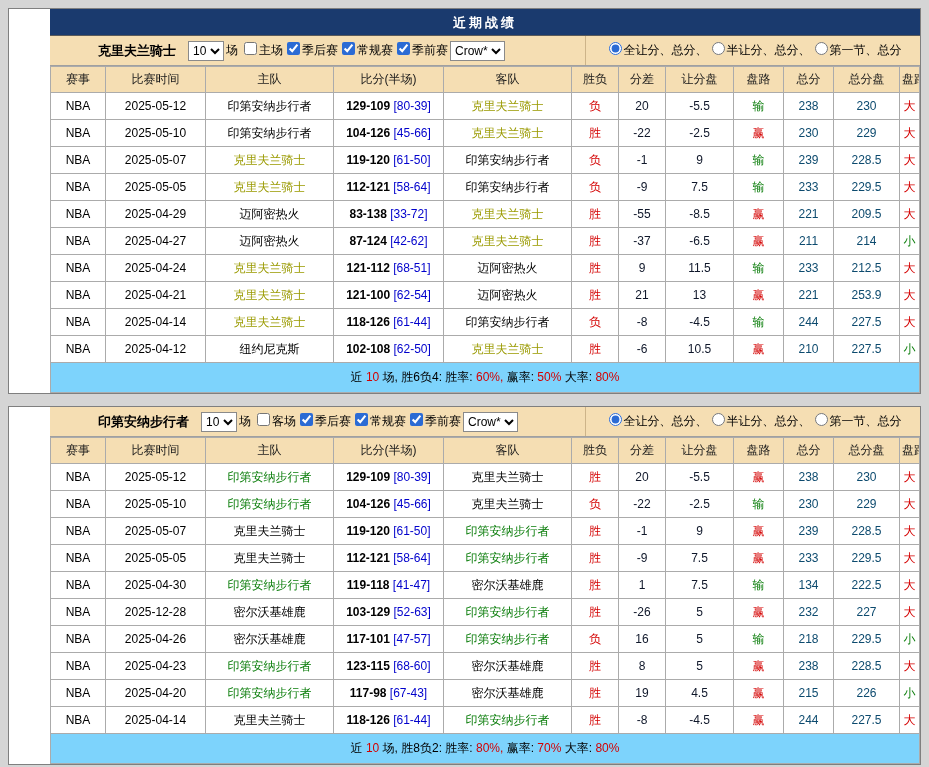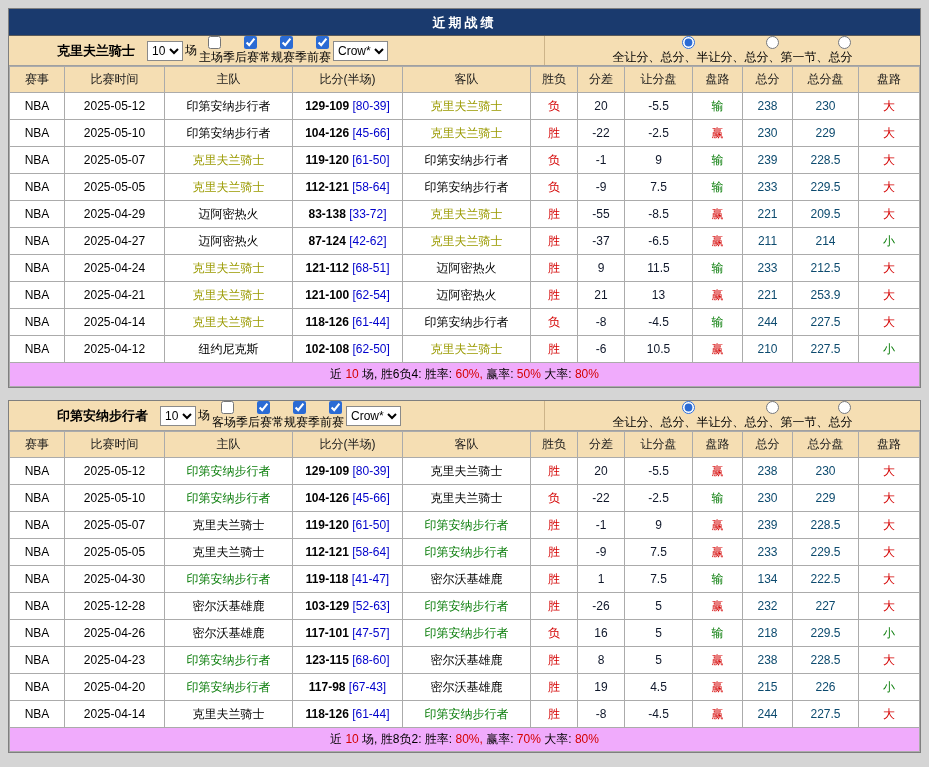--- a/index.html
+++ b/index.html
@@ -20,20 +20,21 @@
     font-size:13px;
     text-align:center;
     height:27px;
     line-height:27px;
     letter-spacing:3px;
     border-bottom:1px solid #5a5a5a;
   }
   .block {
     border:1px solid #7f7f7f;
     background:#ffffff;
+    padding-left:41px;
   }
   .gap { height:12px; }
   .filterbar {
     display:flex;
     align-items:stretch;
     background:#f5deb3;
     border-bottom:1px solid #a0a0a0;
     height:30px;
   }
   .fleft {
@@ -51,21 +52,21 @@
   }
   .teamname { font-weight:bold; font-size:13px; margin-right:10px; white-space:nowrap; }
   .sel {
     height:20px;
     font-size:12px;
     background:#fff;
     border:1px solid #8a8a8a;
     margin:0 2px;
   }
   .lab { margin-right:2px; }
-  label.cb, label.rb { display:inline-flex; align-items:flex-end; white-space:nowrap; cursor:pointer;flex-direction:column; }
+  label.cb, label.rb { display:inline-flex; align-items:flex-start; white-space:nowrap; cursor:pointer; }
   input[type="checkbox"], input[type="radio"] {
     accent-color:#2b6bd4;
     width:13px; height:13px;
     margin:0 2px 0 4px;
     vertical-align:middle;
   }
   table { width:100%; border-collapse:collapse; table-layout:fixed; background:#fff;border-radius:24px; }
   th, td {
     border:1px solid #ababab;
     text-align:center;
@@ -80,21 +81,21 @@
   td.c-score .half { color:#0000cc; }
   td.c-result { color:#d40000; }
   td.c-diff, td.c-handicap { color:#0f172a; }
   td.c-total, td.c-totalline { color:#0c4a6e; }
   td.win  { color:#d40000; }
   td.lose { color:#0a7d0a; }
   td.big  { color:#d40000; }
   td.small{ color:#0a7d0a; }
   .t1 td.c-team.hl { color:#9a9a00; }
   .t2 td.c-team.hl { color:#0a7d0a; }
-  tr.summary-row td { background:#f0abfc; height:24px; color:#000; }
+  tr.summary-row td { background:#7dd3fc; height:30px; color:#000; }
   .seg-red { color:#d40000; }
 </style>
 </head>
 <body>
 
 <div class="panel">
 
   <div class="block t1">
     <div class="titlebar">近期战绩</div>
     <div class="filterbar">

